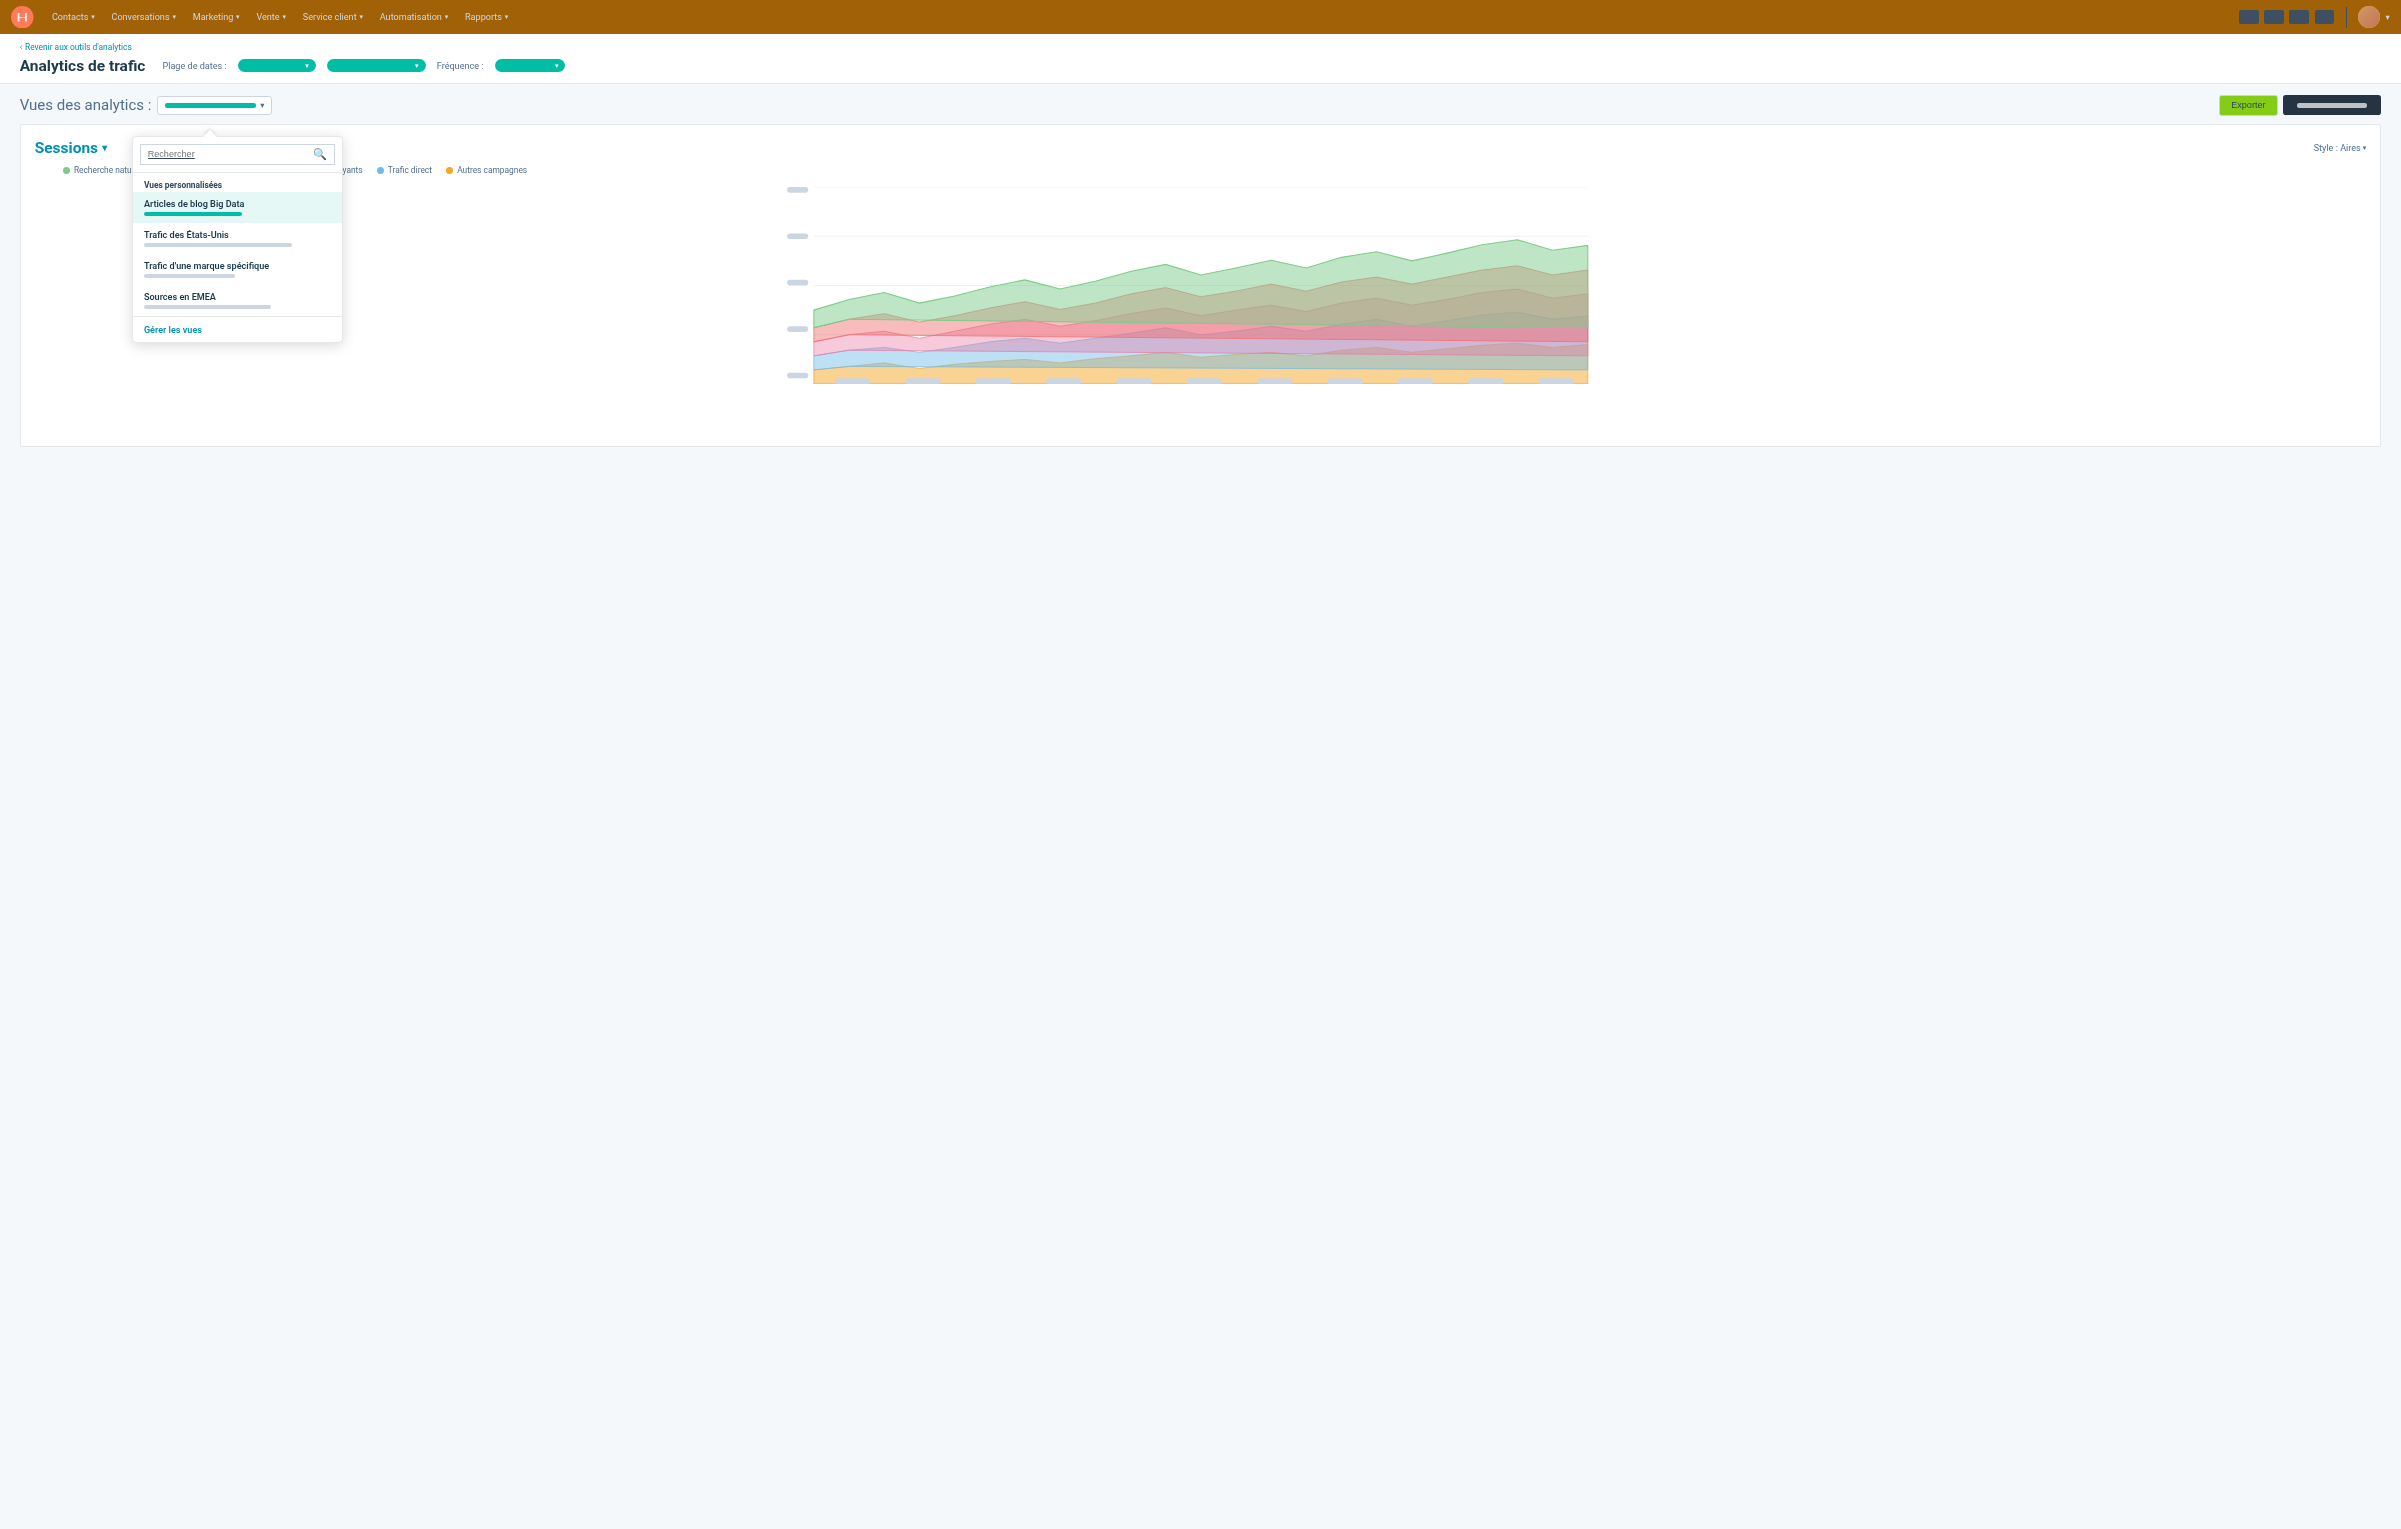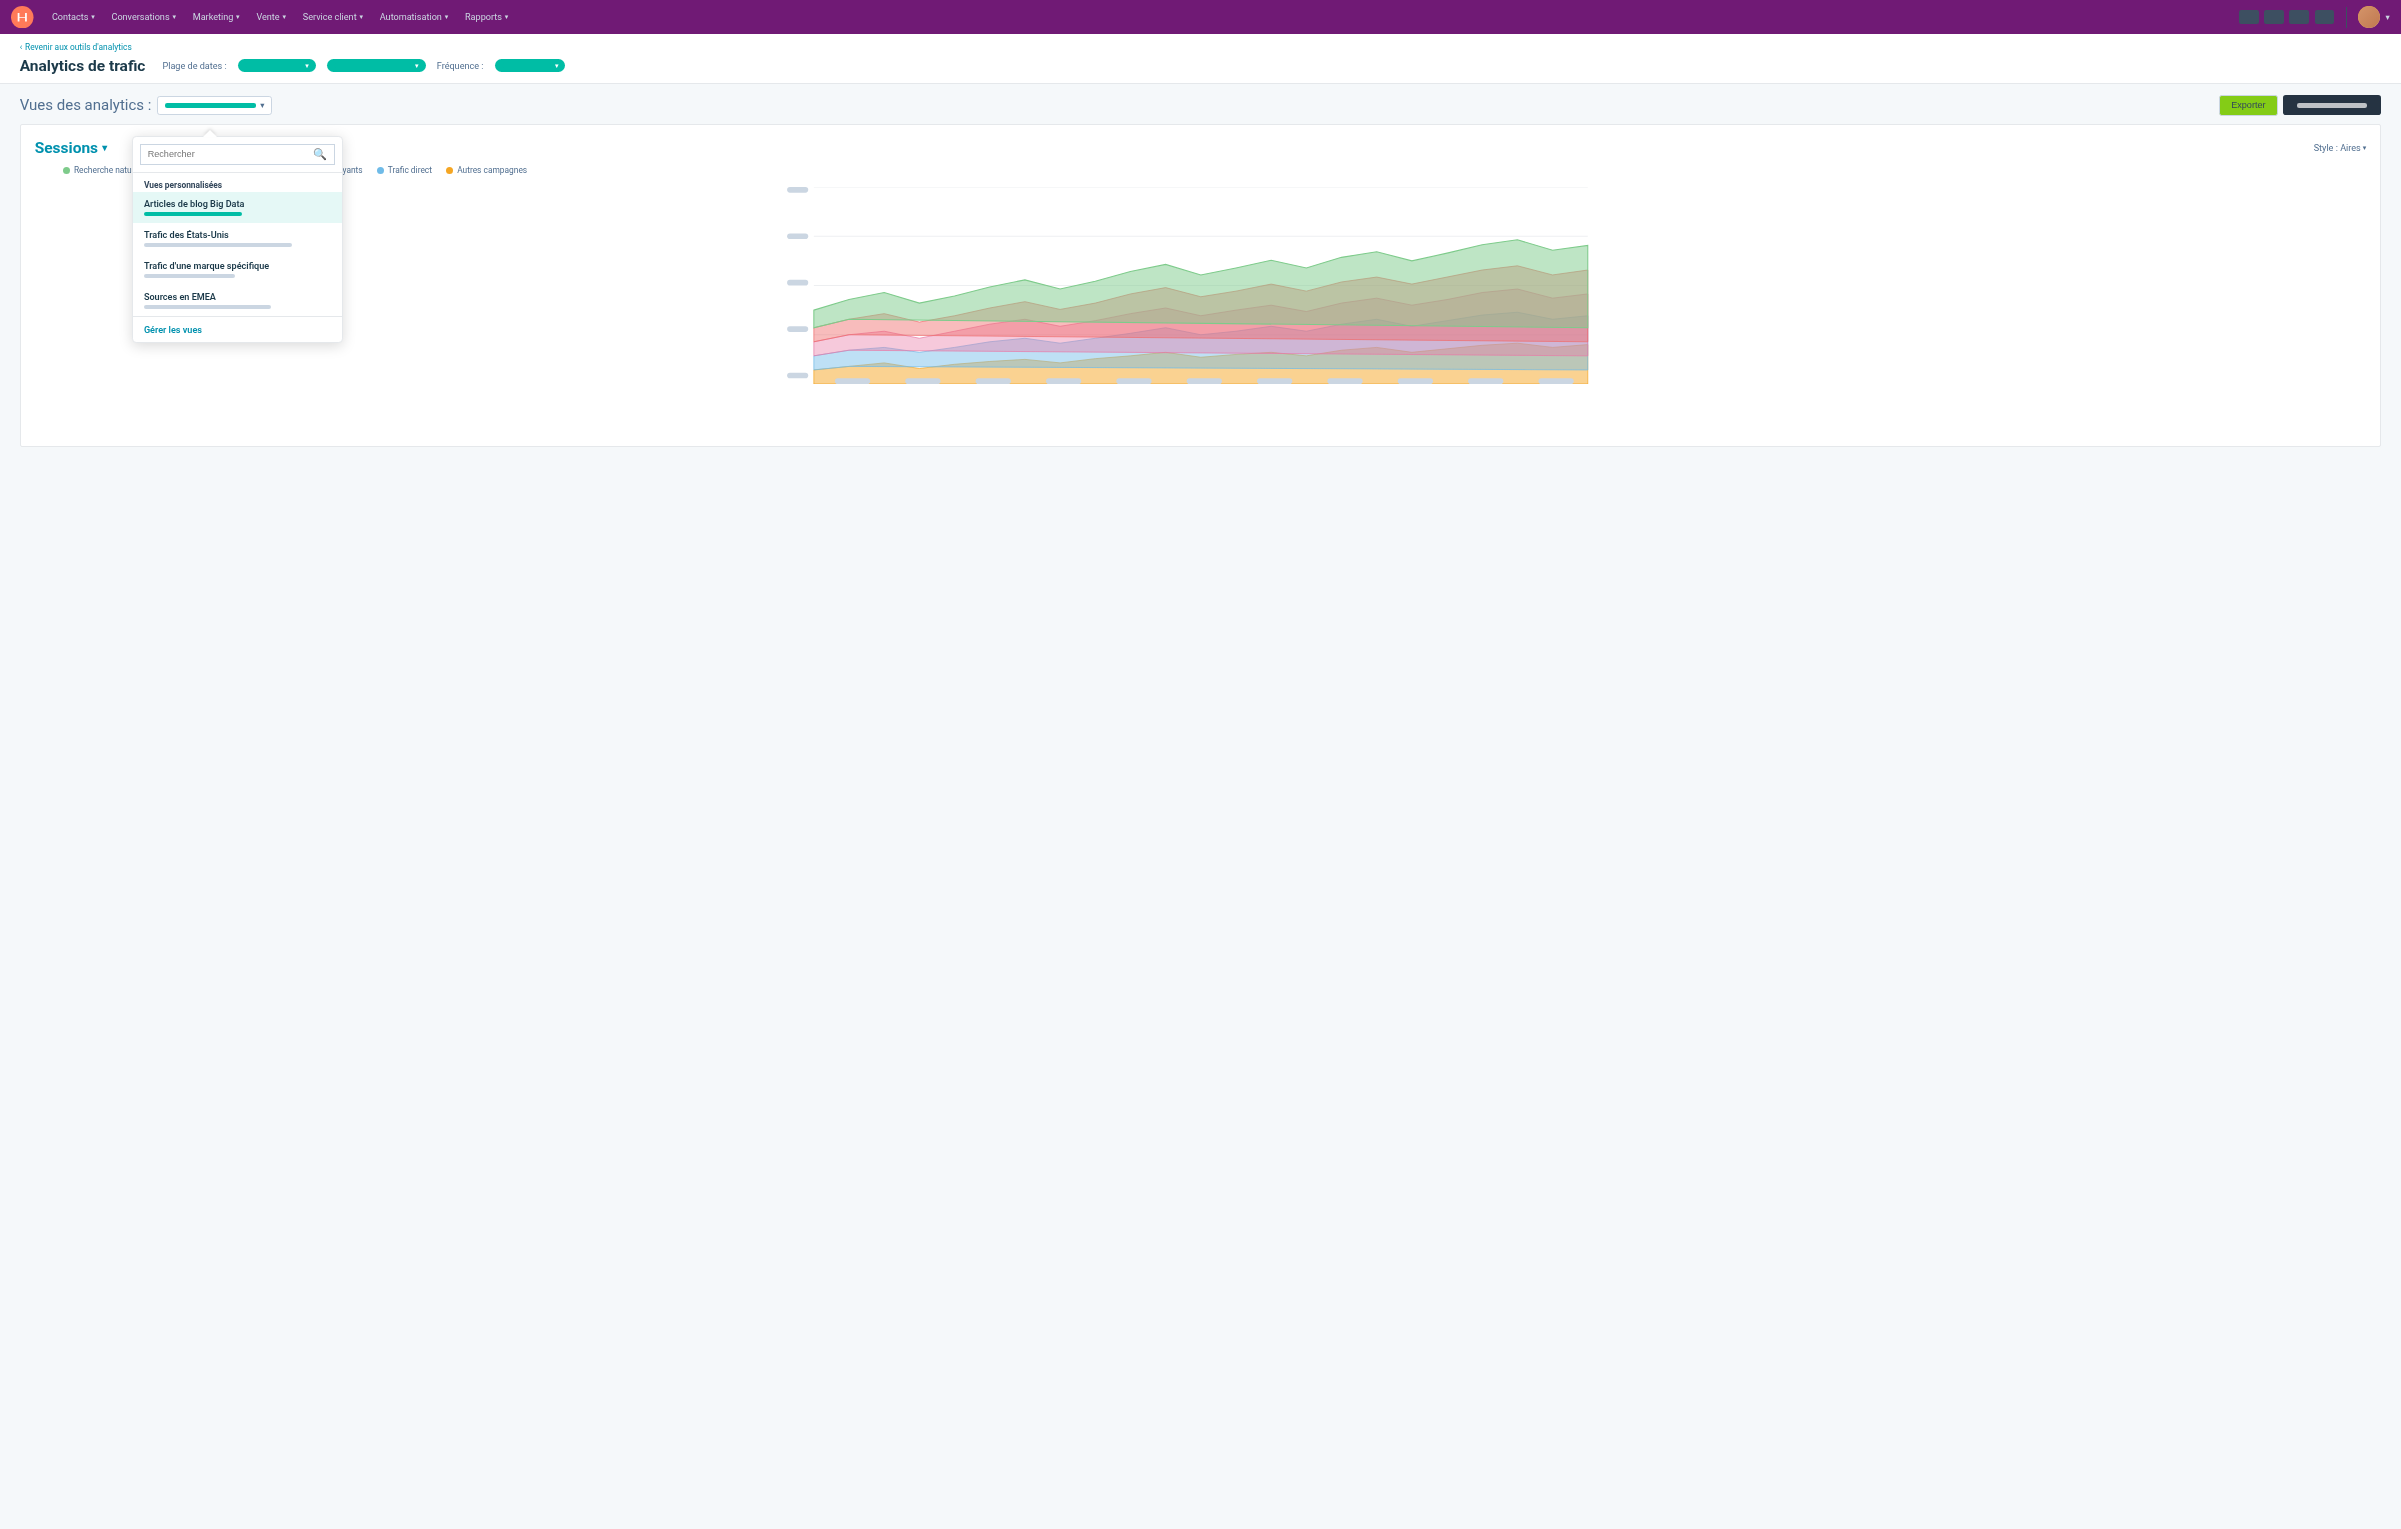--- a/index.html
+++ b/index.html
@@ -1,20 +1,20 @@
 <!DOCTYPE html>
 <html style="font-size:11.2px"><head>
   <meta charset="utf-8">
   <style>
     * { box-sizing: border-box; margin: 0; padding: 0; }
     body { font-family: -apple-system, BlinkMacSystemFont, 'Segoe UI', Roboto, sans-serif; background: #f5f8fa; font-size: 9.8px; color: #33475b; }
 
     
     .topnav {
-      background: #701a75;
+      background: #a16207;
       display: flex;
       align-items: center;
       padding: 0 11.2px;
       height: 34px;
       gap: 2.8px;
     }
     .topnav-logo {
       width: 22.5px; height: 22.5px; margin-right: 8.4px;
     }
     .nav-item {
@@ -278,20 +278,21 @@
       display: flex; align-items: center; gap: 5.6px;
     }
     .dropdown-search input {
       border: 0.7px solid #cbd6e2;
       border-radius: 0;
       padding: 4.2px 7px;
       font-size: 9.1px;
       color: #33475b;
       outline: none;
       flex: 1;
+      text-decoration: underline;
     }
     .search-icon-btn {
       color: #0091ae;
       font-size: 11.2px;
       cursor: pointer;
       position: absolute;
       right: 14px;
     }
     .dropdown-section-label {
       padding: 7px 11.2px 2.8px 11.2px;

